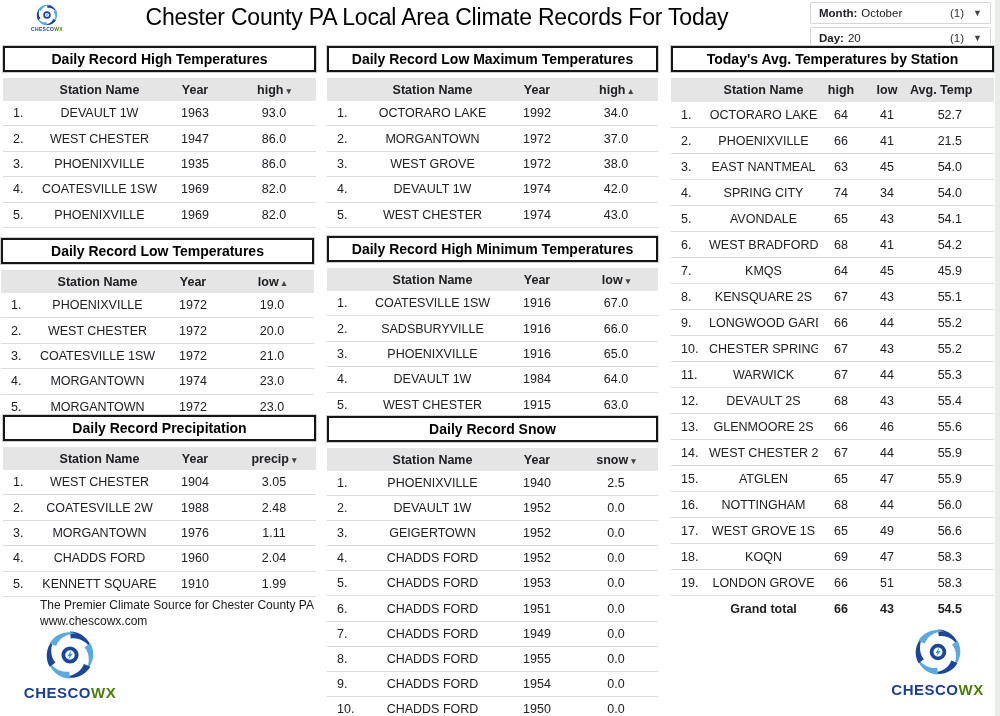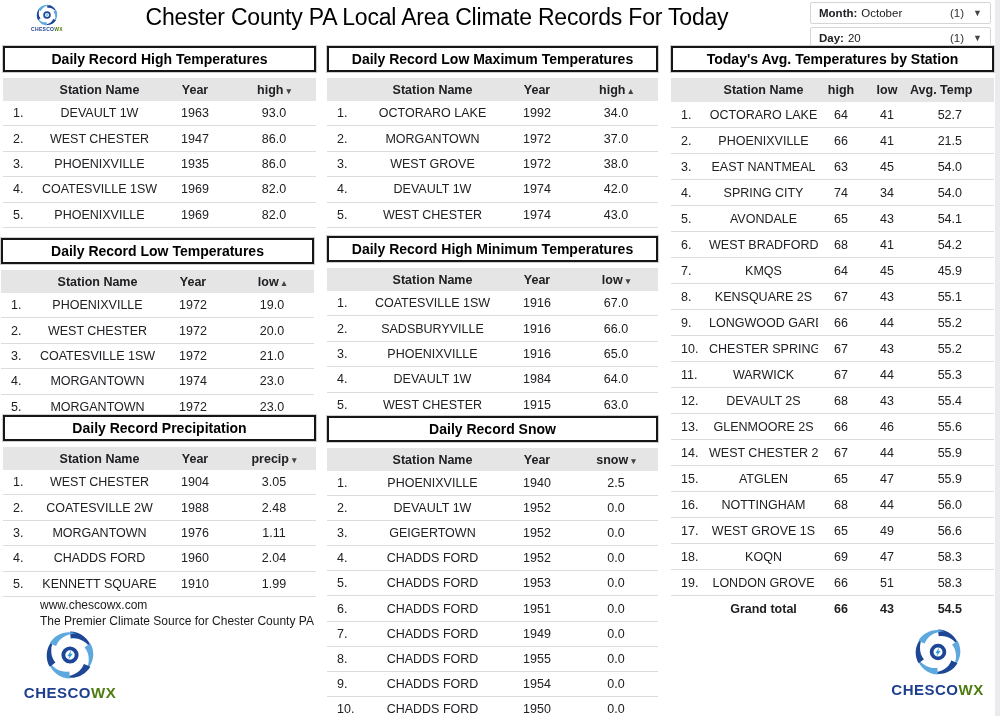--- a/index.html
+++ b/index.html
@@ -221,22 +221,22 @@
       <div class="trow">
         <div class="cell cell-num">5.</div>
         <div class="cell cell-station">KENNETT SQUARE</div>
         <div class="cell cell-year">1910</div>
         <div class="cell cell-val">1.99</div>
       </div>
     </div>
 </div>
 
 <div class="site-info">
+  <div>The Premier Climate Source for Chester County PA</div>
   <div>www.chescowx.com</div>
-  <div>The Premier Climate Source for Chester County PA</div>
 </div>
 <div class="brand-block brand-left">
   <svg>
       <use href="#swirl"></use>
     </svg>
   <div class="wordmark"><span class="p1">CHESCO</span><span class="p2">WX</span></div>
 </div>
 
 <div class="panel" style="left:327px; top:46px; width:331px;">
   <div class="panel-title">Daily Record Low Maximum Temperatures</div>

